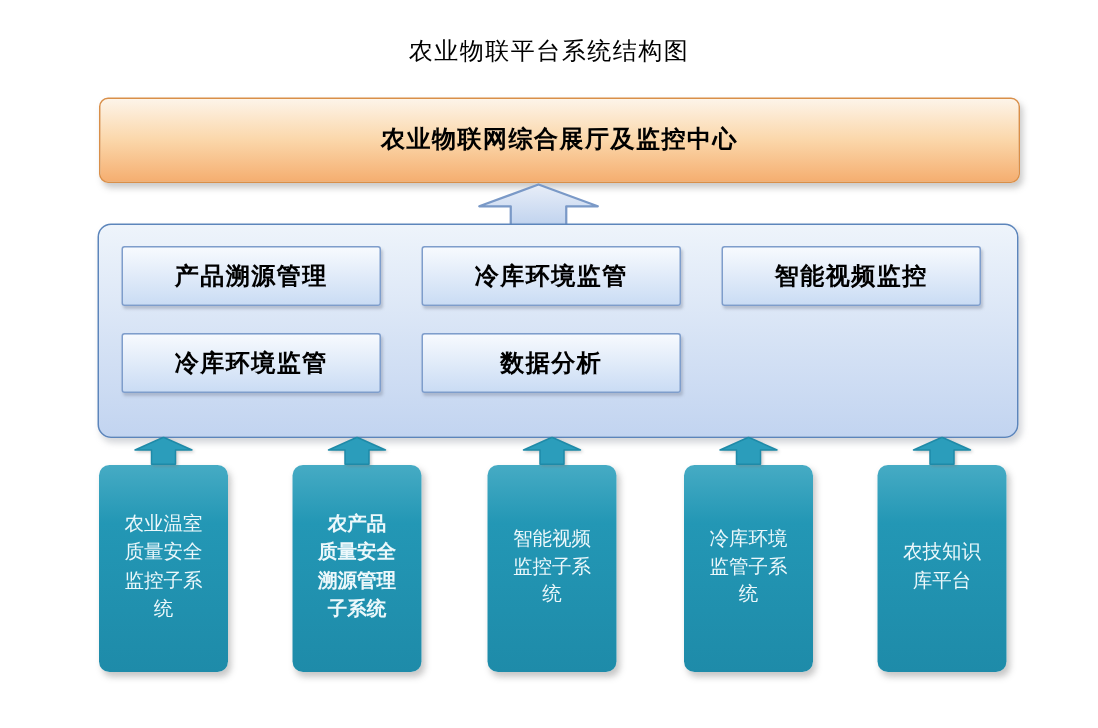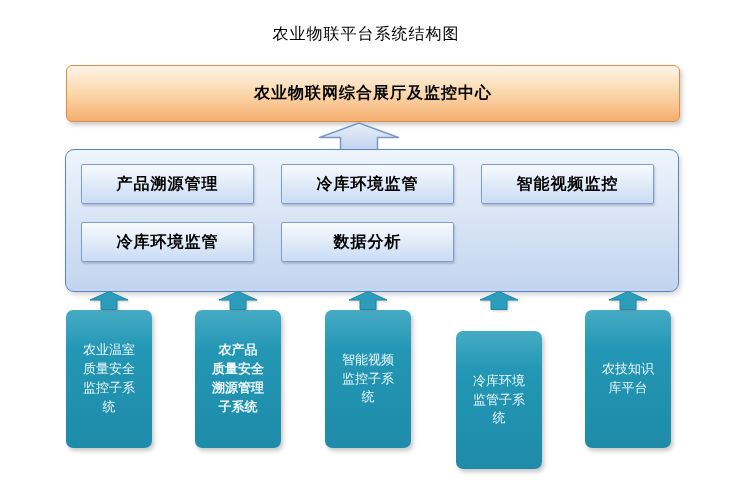--- a/index.html
+++ b/index.html
@@ -112,21 +112,21 @@
 
   <div class="subsys" style="left:325px;">
     <svg class="sub-arrow" width="40" height="19" viewBox="0 0 40 19">
       <polygon points="20,0.5 39,9 28,9 28,18.5 12,18.5 12,9 1,9" fill="#2B9DBB" stroke="#1E8AA8" stroke-width="1" stroke-linejoin="round"></polygon>
     </svg>
     <div class="sub-box">智能视频
 监控子系
 统</div>
   </div>
 
-  <div class="subsys" style="left:456px;gap:21px;">
+  <div class="subsys" style="left:456px;">
     <svg class="sub-arrow" width="40" height="19" viewBox="0 0 40 19">
       <polygon points="20,0.5 39,9 28,9 28,18.5 12,18.5 12,9 1,9" fill="#2B9DBB" stroke="#1E8AA8" stroke-width="1" stroke-linejoin="round"></polygon>
     </svg>
     <div class="sub-box">冷库环境
 监管子系
 统</div>
   </div>
 
   <div class="subsys" style="left:585px;">
     <svg class="sub-arrow" width="40" height="19" viewBox="0 0 40 19">

